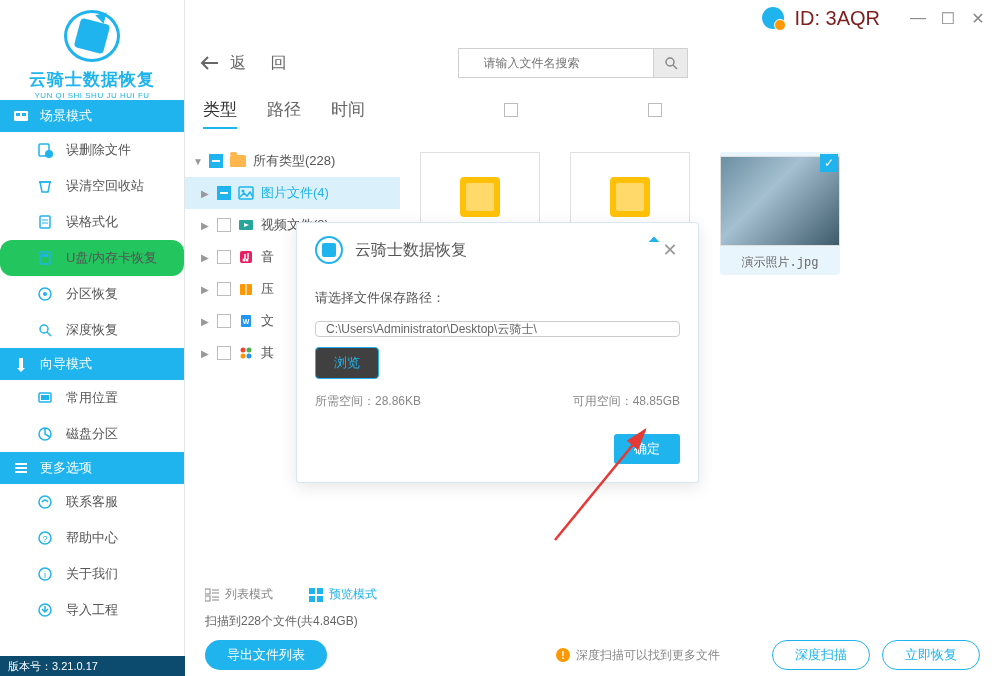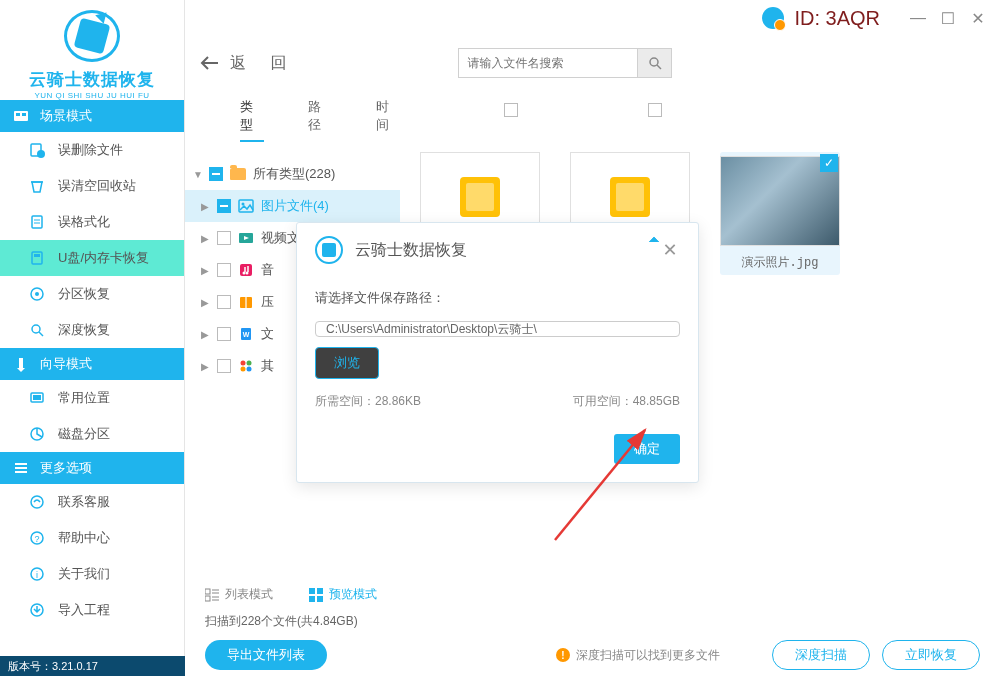--- a/index.html
+++ b/index.html
@@ -9,50 +9,50 @@
 .sidebar { position: absolute; left: 0; top: 0; width: 185px; height: 656px; background: #fff; border-right: 1px solid #e5e5e5; }
 .logo-area { height: 100px; display: flex; flex-direction: column; align-items: center; justify-content: center; padding-top: 10px; }
 .logo-circle { width: 56px; height: 56px; border-radius: 50%; border: 3px solid #1fb4ed; display: flex; align-items: center; justify-content: center; position: relative; }
 .logo-inner { width: 30px; height: 30px; background: #1fb4ed; border-radius: 4px; transform: rotate(15deg); }
 .logo-circle::after { content: ""; position: absolute; top: -2px; right: 8px; width: 0; height: 0; border-left: 6px solid transparent; border-right: 6px solid transparent; border-bottom: 10px solid #1fb4ed; transform: rotate(45deg); }
 .brand-name { color: #1fb4ed; font-size: 17px; font-weight: bold; margin-top: 6px; letter-spacing: 1px; }
 .brand-sub { color: #1fb4ed; font-size: 8px; letter-spacing: 0.5px; }
 
 .section-header { background: #1fb4ed; color: #fff; height: 32px; display: flex; align-items: center; padding-left: 12px; font-size: 13px; gap: 10px; }
 .section-header .sicon { width: 18px; height: 18px; display: inline-flex; align-items: center; justify-content: center; }
-.menu-item { height: 36px; display: flex; align-items: center; padding-left: 28px; gap: 12px; font-size: 13px; color: #555; cursor: pointer; }
-.menu-item.active { background: #5eead4; }
+.menu-item { height: 36px; display: flex; align-items: center; padding-left: 36px; gap: 12px; font-size: 13px; color: #555; cursor: pointer; }
+.menu-item.active { background: #22c55e; border-radius: 12px; }
 .menu-item .micon { width: 18px; height: 18px; display: inline-flex; align-items: center; justify-content: center; }
 
 
 .status-bar { position: absolute; left: 0; bottom: 0; height: 20px; width: 185px; background: #0c4a6e; color: #fff; font-size: 11px; display: flex; align-items: center; padding-left: 8px; }
 
 
 .main { position: absolute; left: 185px; top: 0; right: 0; bottom: 0; }
 
 
 .titlebar { position: absolute; top: 0; right: 0; height: 36px; display: flex; align-items: center; gap: 10px; padding-right: 12px; }
 .tb-icon { width: 22px; height: 22px; border-radius: 50%; background: #1fb4ed; position: relative; }
 .tb-icon::after { content: ""; position: absolute; right: -2px; bottom: -2px; width: 10px; height: 10px; border-radius: 50%; background: #ff9800; border: 1px solid #fff; }
 .tb-id { color: #7f1d1d; font-size: 20px; margin-right: 18px; }
 .win-btn { width: 20px; height: 20px; display: flex; align-items: center; justify-content: center; color: #888; cursor: pointer; font-size: 16px; }
 
 
 .toolbar { position: absolute; top: 36px; left: 0; right: 0; height: 54px; display: flex; align-items: center; padding-left: 15px; gap: 12px; }
 .back-btn { display: flex; align-items: center; gap: 10px; color: #666; font-size: 16px; cursor: pointer; letter-spacing: 10px; }
 .search-box { margin-left: 150px; display: flex; }
-.search-input { width: 180px; height: 30px; border: 1px solid #d0d0d0; padding: 0 8px; font-size: 12px; color: #a21caf; }
+.search-input { width: 196px; height: 30px; border: 1px solid #d0d0d0; padding: 0 24px; font-size: 12px; color: #a21caf; }
 .search-btn { width: 34px; height: 30px; background: #ebebeb; border: 1px solid #d0d0d0; border-left: none; display: flex; align-items: center; justify-content: center; cursor: pointer; }
 
 
 .content { position: absolute; top: 90px; left: 0; right: 0; bottom: 100px; display: flex; }
 
 
 .tree-panel { width: 215px; padding-top: 8px; }
-.tree-tabs { display: flex; gap: 44px; padding-left: 18px; font-size: 13px; color: #666; margin-bottom: 16px; margin-left: 37px; }
+.tree-tabs { display: flex; gap: 30px; padding-left: 18px; font-size: 17px; color: #666; margin-bottom: 16px; }
 .tree-tabs span { cursor: pointer; padding-bottom: 6px; }
 .tree-tabs span.active { color: #333; border-bottom: 2px solid #1fb4ed; }
 .tree-node { height: 32px; display: flex; align-items: center; gap: 6px; padding-left: 8px; font-size: 13px; color: #555; cursor: pointer; }
 .tree-node.selected { background: #daf1fb; color: #1fb4ed; }
 .tree-node .arrow { width: 10px; color: #999; font-size: 10px; }
 .tree-node .cbox { width: 14px; height: 14px; border: 1px solid #bbb; display: inline-block; }
 .tree-node .cbox.minus { background: #1fb4ed; border-color: #1fb4ed; position: relative; }
 .tree-node .cbox.minus::after { content: ""; position: absolute; left: 2px; right: 2px; top: 5px; height: 2px; background: #fff; }
 .tree-node .ficon { width: 18px; height: 18px; display: inline-flex; align-items: center; justify-content: center; }
 .tree-node.child { padding-left: 16px; }

